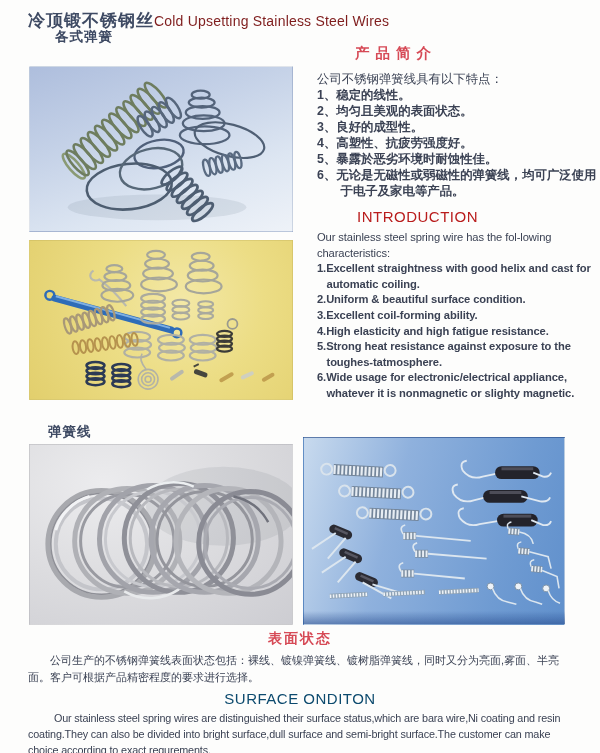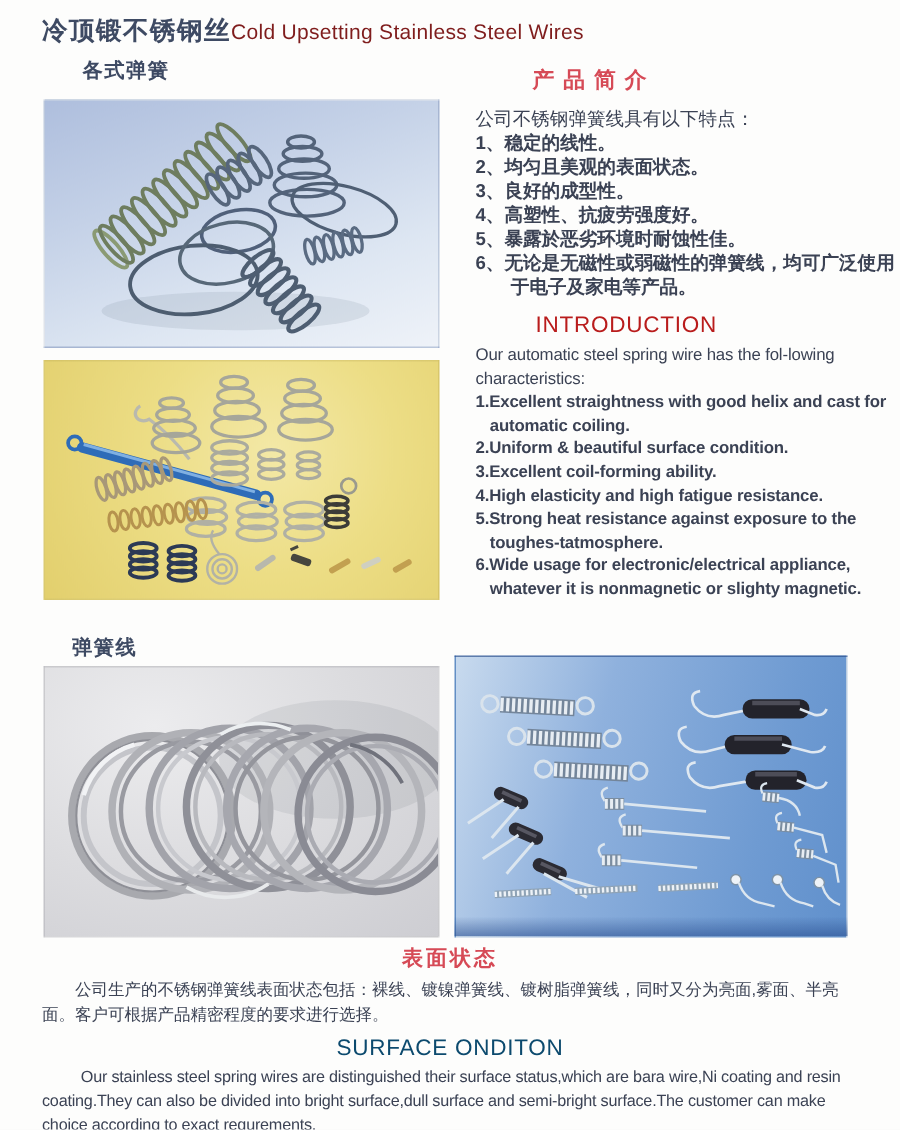--- a/index.html
+++ b/index.html
@@ -17,21 +17,21 @@
     position:absolute;left:28px;top:9px;
     display:flex;align-items:baseline;gap:0;white-space:nowrap;
   }
   .title-zh{font-size:17px;font-weight:bold;color:#3e4a63;letter-spacing:1px;}
   .title-en{font-size:14px;color:#7f1d1d;letter-spacing:0.2px;}
 
   
   .photo-label{
     position:absolute;font-size:13.5px;font-weight:600;color:#3e4a63;letter-spacing:1px;
   }
-  .label-springs{left:55px;top:38px;}
+  .label-springs{left:55px;top:28px;}
   .label-wire{left:48px;top:423px;}
 
   
   .photo{position:absolute;border:1px solid rgba(0,0,0,0.05);box-sizing:border-box;}
   .photo svg{display:block;width:100%;height:100%;}
   .photo1{left:29px;top:66px;width:264px;height:166px;
     background:linear-gradient(160deg,#aebedd 0%,#c4d1e7 35%,#dde6f2 70%,#eef2f8 100%);}
   .photo2{left:29px;top:240px;width:264px;height:160px;
     background:radial-gradient(circle at 58% 38%,#f3e8a6 0%,#ecdd85 45%,#e2cf6d 100%);}
   .photo3{left:29px;top:444px;width:264px;height:181px;
@@ -430,21 +430,21 @@
     <p class="zh-lead">公司不锈钢弹簧线具有以下特点：</p>
     <ul class="plain zh-list">
       <li>1、稳定的线性。</li>
       <li>2、均匀且美观的表面状态。</li>
       <li>3、良好的成型性。</li>
       <li>4、高塑性、抗疲劳强度好。</li>
       <li>5、暴露於恶劣环境时耐蚀性佳。</li>
       <li>6、无论是无磁性或弱磁性的弹簧线，均可广泛使用于电子及家电等产品。</li>
     </ul>
     <h3 class="sec-heading h-intro">INTRODUCTION</h3>
-    <p class="en-lead">Our automatic steel spring wire has the fol-lowing characteristics:</p>
+    <p class="en-lead">Our stainless steel spring wire has the fol-lowing characteristics:</p>
     <ul class="plain en-list">
       <li>1.Excellent straightness with good helix and cast for automatic coiling.</li>
       <li>2.Uniform &amp; beautiful surface condition.</li>
       <li>3.Excellent coil-forming ability.</li>
       <li>4.High elasticity and high fatigue resistance.</li>
       <li>5.Strong heat resistance against exposure to the toughes-tatmosphere.</li>
       <li>6.Wide usage for electronic/electrical appliance, whatever it is nonmagnetic or slighty magnetic.</li>
     </ul>
   </div>
 

